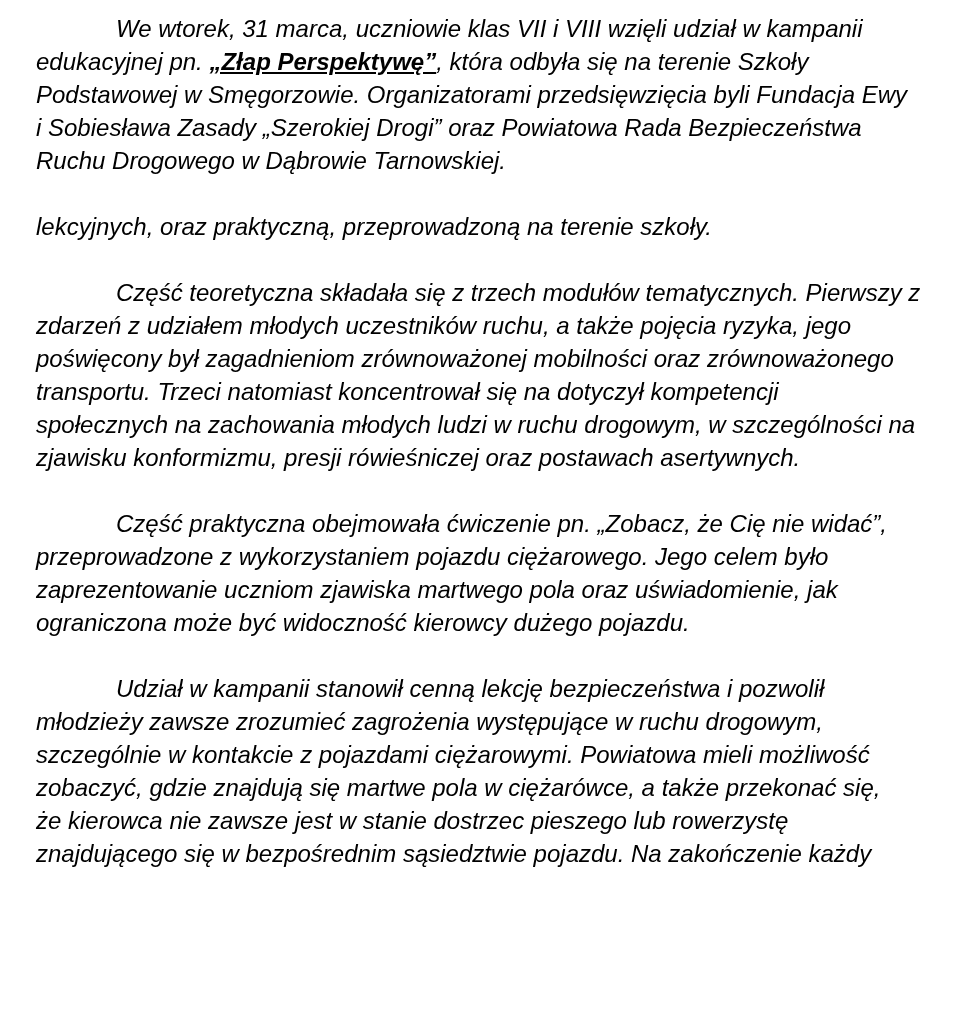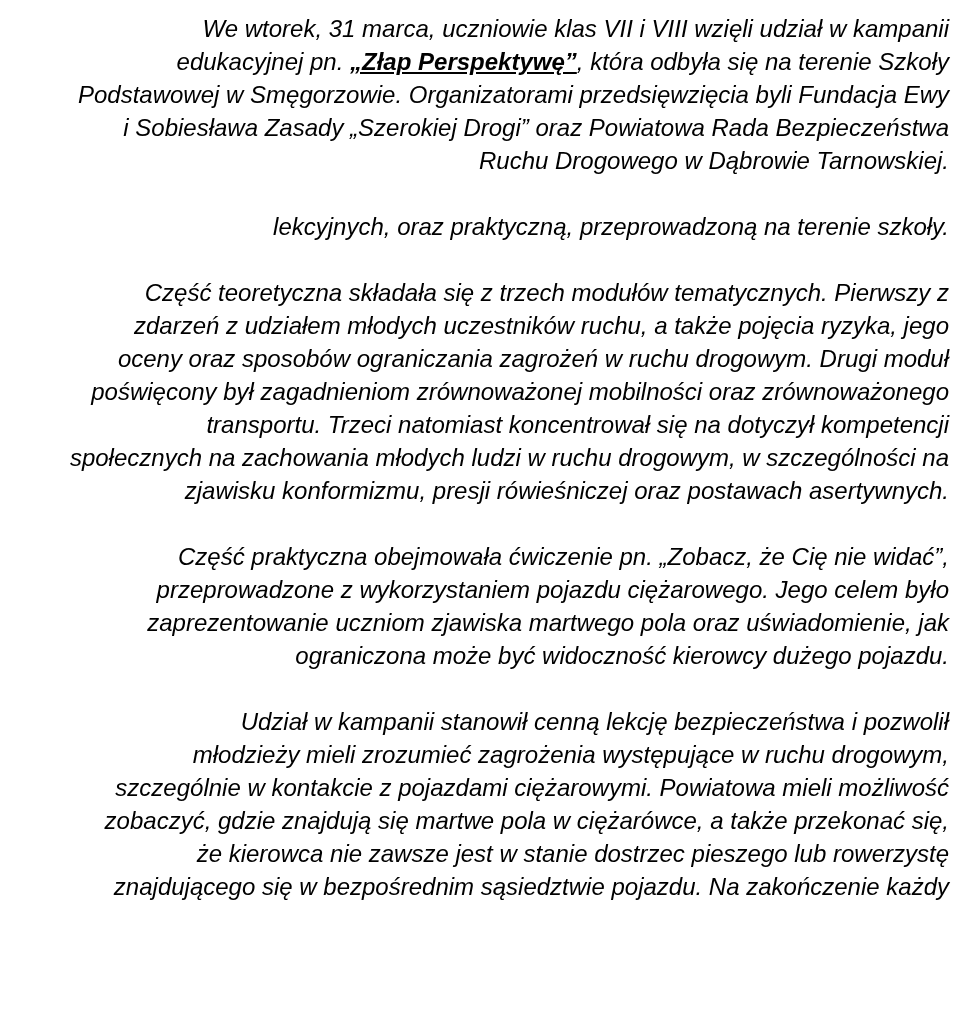--- a/index.html
+++ b/index.html
@@ -25,21 +25,20 @@
     color: #000000;
   }
   .paragraph {
     margin: 0 0 33px 0;
   }
   .paragraph:last-child {
     margin-bottom: 0;
   }
   .line {
     white-space: pre;
-    text-align: right;
   }
   .line.indent {
     padding-left: 80px;
   }
   .seg.bold {
     font-weight: bold;
     text-decoration: underline;
   }
 </style>
 </head>
@@ -53,34 +52,33 @@
         <div class="line"><span class="seg">Podstawowej w Smęgorzowie. Organizatorami przedsięwzięcia byli Fundacja Ewy</span></div>
         <div class="line"><span class="seg">i Sobiesława Zasady „Szerokiej Drogi” oraz Powiatowa Rada Bezpieczeństwa</span></div>
         <div class="line"><span class="seg">Ruchu Drogowego w Dąbrowie Tarnowskiej.</span></div>
       </div>
       <div class="paragraph">
         <div class="line"><span class="seg">lekcyjnych, oraz praktyczną, przeprowadzoną na terenie szkoły.</span></div>
       </div>
       <div class="paragraph">
         <div class="line indent"><span class="seg">Część teoretyczna składała się z trzech modułów tematycznych. Pierwszy z</span></div>
         <div class="line"><span class="seg">zdarzeń z udziałem młodych uczestników ruchu, a także pojęcia ryzyka, jego</span></div>
-        <div class="line"><span class="seg">oceny oraz sposobów ograniczania zagrożeń w ruchu drogowym. Drugi moduł</span></div>
         <div class="line"><span class="seg">poświęcony był zagadnieniom zrównoważonej mobilności oraz zrównoważonego</span></div>
         <div class="line"><span class="seg">transportu. Trzeci natomiast koncentrował się na dotyczył kompetencji</span></div>
         <div class="line"><span class="seg">społecznych na zachowania młodych ludzi w ruchu drogowym, w szczególności na</span></div>
         <div class="line"><span class="seg">zjawisku konformizmu, presji rówieśniczej oraz postawach asertywnych.</span></div>
       </div>
       <div class="paragraph">
         <div class="line indent"><span class="seg">Część praktyczna obejmowała ćwiczenie pn. „Zobacz, że Cię nie widać”,</span></div>
         <div class="line"><span class="seg">przeprowadzone z wykorzystaniem pojazdu ciężarowego. Jego celem było</span></div>
         <div class="line"><span class="seg">zaprezentowanie uczniom zjawiska martwego pola oraz uświadomienie, jak</span></div>
         <div class="line"><span class="seg">ograniczona może być widoczność kierowcy dużego pojazdu.</span></div>
       </div>
       <div class="paragraph">
         <div class="line indent"><span class="seg">Udział w kampanii stanowił cenną lekcję bezpieczeństwa i pozwolił</span></div>
-        <div class="line"><span class="seg">młodzieży mieli zrozumieć zagrożenia występujące w ruchu drogowym,</span></div>
+        <div class="line"><span class="seg">młodzieży zawsze zrozumieć zagrożenia występujące w ruchu drogowym,</span></div>
         <div class="line"><span class="seg">szczególnie w kontakcie z pojazdami ciężarowymi. Powiatowa mieli możliwość</span></div>
         <div class="line"><span class="seg">zobaczyć, gdzie znajdują się martwe pola w ciężarówce, a także przekonać się,</span></div>
         <div class="line"><span class="seg">że kierowca nie zawsze jest w stanie dostrzec pieszego lub rowerzystę</span></div>
         <div class="line"><span class="seg">znajdującego się w bezpośrednim sąsiedztwie pojazdu. Na zakończenie każdy</span></div>
       </div>
     </div>
 </div>
 
 </body></html>

